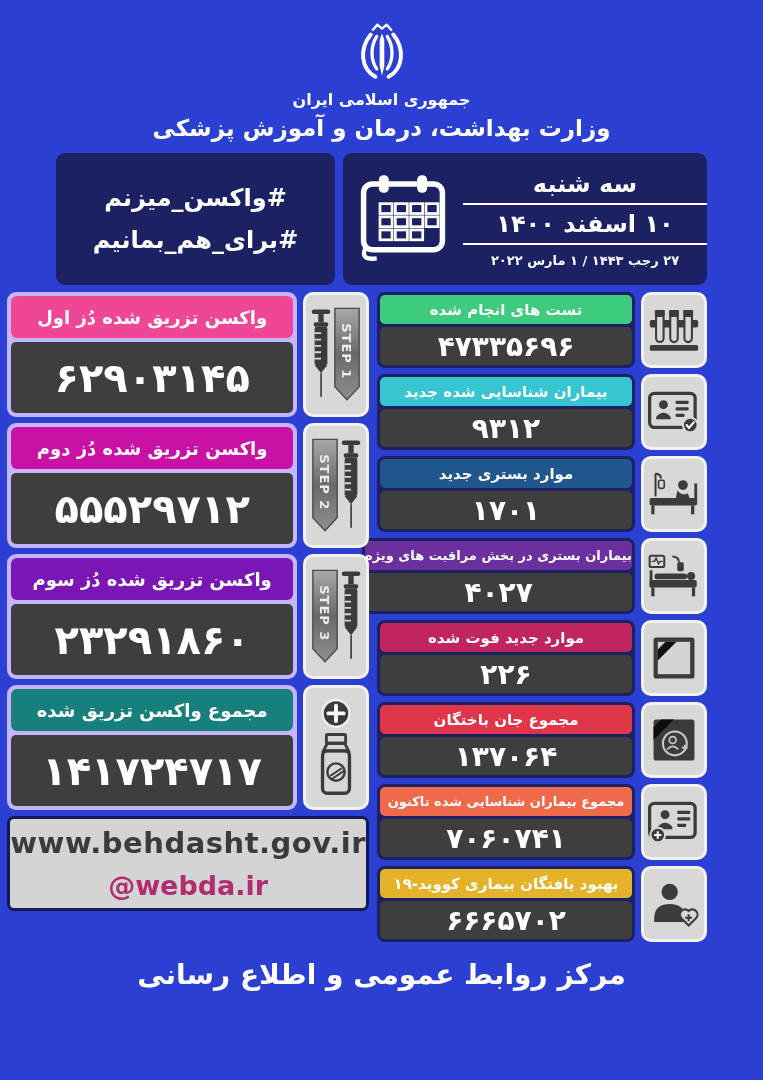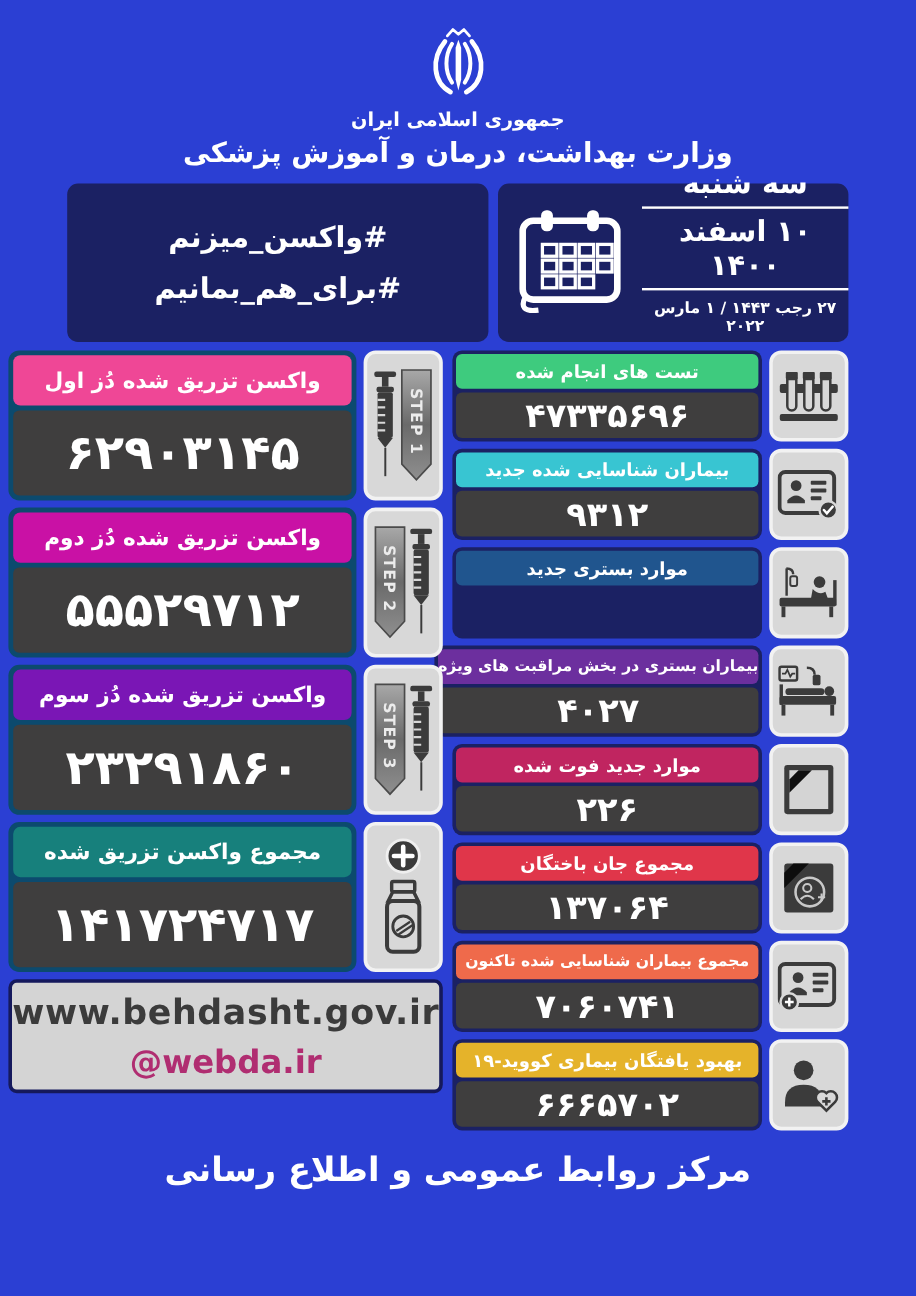--- a/index.html
+++ b/index.html
@@ -12,40 +12,40 @@
   }
   .wrap{padding:0 56px;box-sizing:border-box;}
   
   .header{ text-align:center; padding-top:20px; color:#fff;}
   .emblem{display:block;margin:0 auto;}
   .country{font-size:16px;font-weight:bold;margin-top:4px;letter-spacing:1px;}
   .ministry{font-size:23px;font-weight:bold;margin-top:6px;letter-spacing:1px;}
   
   .top-row{display:flex;gap:8px;margin-top:12px;height:132px;}
   .navy-box{background:#1b2163;border-radius:9px;box-sizing:border-box;}
-  .date-box{width:292px;position:relative;display:flex;align-items:flex-end;}
+  .date-box{width:364px;position:relative;display:flex;align-items:center;}
   .cal-icon{position:absolute;left:14px;top:50%;transform:translateY(-50%);}
   .date-col{margin-left:120px;flex:1;color:#fff;text-align:center;}
   .date-line{padding:5px 4px;font-weight:bold;}
   .date-weekday{font-size:24px;border-bottom:2px solid #fff;}
   .date-shamsi{font-size:24px;border-bottom:2px solid #fff;}
   .date-alt{font-size:13px;font-weight:bold;padding-top:8px;}
   .hashtag-box{flex:1;display:flex;flex-direction:column;align-items:center;justify-content:center;gap:14px;color:#fff;font-weight:bold;font-size:24px;}
   
   .main{display:flex;gap:8px;margin-top:7px;align-items:flex-start;}
   .covid-col{width:330px;display:flex;flex-direction:column;gap:6px;}
   .vaccine-col{flex:1;display:flex;flex-direction:column;gap:6px;}
   .icon-box{
     background:#d8d8d8;border:3px solid #f2f2f2;border-radius:10px;
     box-sizing:border-box;display:flex;align-items:center;justify-content:center;
     direction:ltr;gap:2px;flex:0 0 66px;
   }
   
   .stat-card{display:flex;gap:6px;height:125px;}
-  .card-main{flex:1;background:#0c4a6e;border-radius:9px;padding:4px;display:flex;flex-direction:column;gap:4px;box-sizing:border-box;}
+  .card-main{flex:1;background:#c4b5fd;border-radius:9px;padding:4px;display:flex;flex-direction:column;gap:4px;box-sizing:border-box;}
   .card-label{border-radius:6px;flex:0 0 42px;display:flex;align-items:center;justify-content:center;color:#fff;font-weight:bold;font-size:18px;}
   .card-value{background:#3f3e3e;border-radius:5px;flex:1;display:flex;align-items:center;justify-content:center;color:#fff;font-weight:bold;font-size:40px;letter-spacing:3px;}
   
   .site-card{height:95px;background:#d4d4d4;border:3px solid #15195c;border-radius:7px;box-sizing:border-box;display:flex;flex-direction:column;align-items:center;justify-content:center;gap:10px;}
   .site-url{direction:ltr;font-size:29px;font-weight:bold;color:#3b3b3b;letter-spacing:.5px;}
   .site-social{direction:ltr;font-size:27px;font-weight:bold;color:#b02d71;}
   
   .covid-row{display:flex;gap:6px;height:76px;border-radius:14px;}
   .row-main{flex:1;background:#1b2163;border-radius:8px;padding:3px;display:flex;flex-direction:column;gap:3px;box-sizing:border-box;}
   .row-label{border-radius:5px;flex:0 0 29px;display:flex;align-items:center;justify-content:center;color:#fff;font-weight:bold;font-size:15px;white-space:nowrap;overflow:hidden;}
@@ -172,20 +172,21 @@
             <circle cx="43" cy="16" r="6"></circle>
             <path d="M36 23 q7 7 13 3 l3 8 h-18 z"></path>
             <rect x="57" y="14" width="3.5" height="26"></rect>
             <rect x="2" y="32" width="58" height="9" rx="2"></rect>
             <rect x="4" y="41" width="4" height="11"></rect>
               <rect x="53" y="41" width="4" height="11"></rect>
           </svg>
         </div>
         <div class="row-main">
           <div class="row-label" style="background-color: rgb(32, 85, 142);">موارد بستری جدید</div>
+          <div class="row-value">۱۷۰۱</div>
         </div>
       </div>
 
       <div class="covid-row">
         <div class="icon-box">
           <svg width="52" height="46" viewBox="0 0 64 54" fill="#3b3b3b">
             <rect x="2" y="2" width="18" height="14" rx="2" fill="none" stroke="#3b3b3b" stroke-width="2.5"></rect>
             <path d="M4.5 9 h3.5 l2 -4 l3 7 l2 -3 h3" stroke="#3b3b3b" stroke-width="1.8" fill="none"></path>
             <path d="M30 3 q8 0 8 7" stroke="#3b3b3b" stroke-width="2.5" fill="none"></path>
             <rect x="36" y="10" width="8" height="11" rx="2"></rect>

